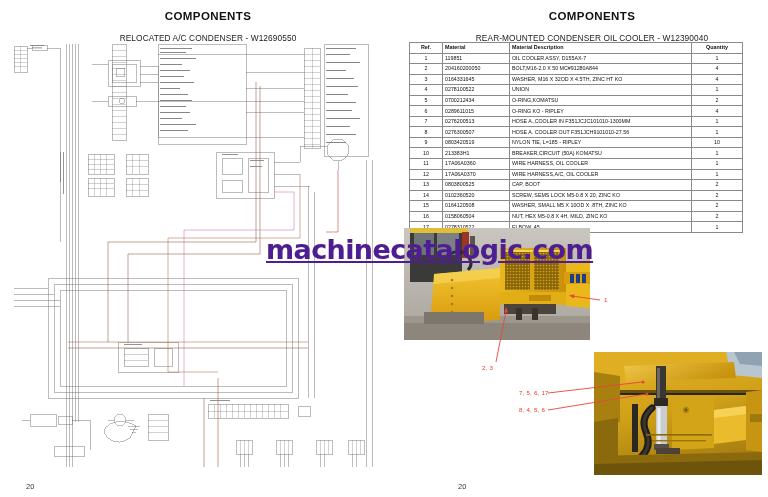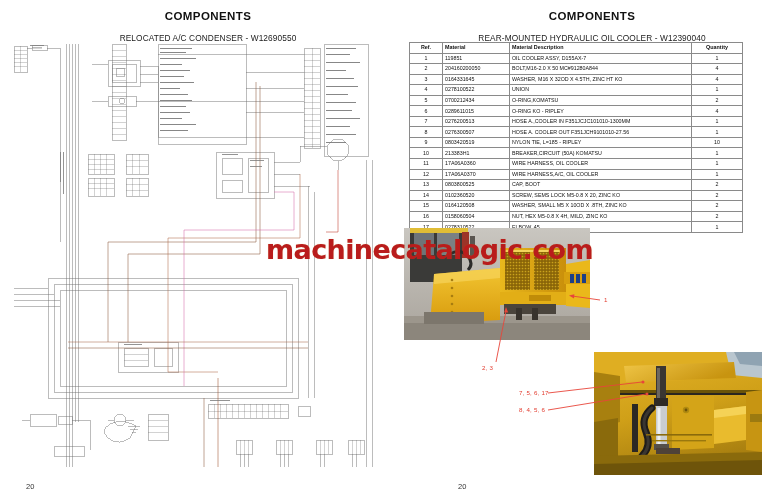--- a/index.html
+++ b/index.html
@@ -136,26 +136,27 @@
   .callout-a  { left: 135px; top: 389px; }
   .callout-b  { left: 135px; top: 406px; }
 
   
   .watermark {
     position: absolute;
     left: 266px;
     top: 234px;
     font-size: 27px;
     font-weight: bold;
-    color: #b91c1c;
+    color: #4c1d95;
     letter-spacing: -0.6px;
     white-space: nowrap;
     z-index: 40;
     font-family: "DejaVu Sans", sans-serif;
     text-shadow: 0 0 1px rgba(190,140,0,0.35);
+    text-decoration: underline;
   }
 </style>
 </head>
 <body>
 
 <div class="spread">
 
   <div class="page page-left">
 
     <div class="doc-title">COMPONENTS</div>
@@ -449,21 +450,21 @@
         </g>
       </svg>
     </div>
 
     <div class="page-number">20</div>
   </div>
 
   <div class="page page-right">
 
     <div class="doc-title">COMPONENTS</div>
-    <div class="doc-subtitle">REAR-MOUNTED HYDRAULIC OIL COOLER - W12390040</div>
+    <div class="doc-subtitle">REAR-MOUNTED CONDENSER OIL COOLER - W12390040</div>
 
     <div class="table-wrap">
       <table class="parts">
         <thead>
           <tr>
             <th class="col-ref">Ref.</th>
             <th class="col-mat">Material</th>
             <th class="col-desc">Material Description</th>
             <th class="col-qty">Quantity</th>
           </tr>

